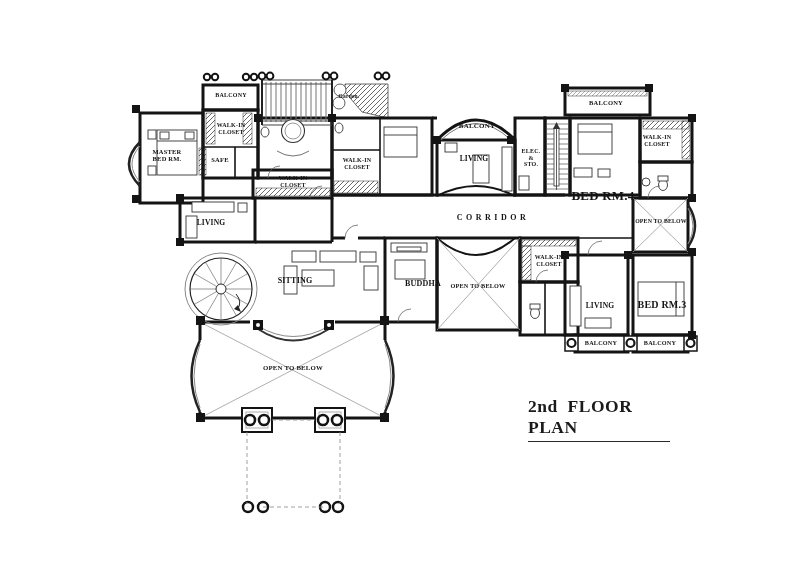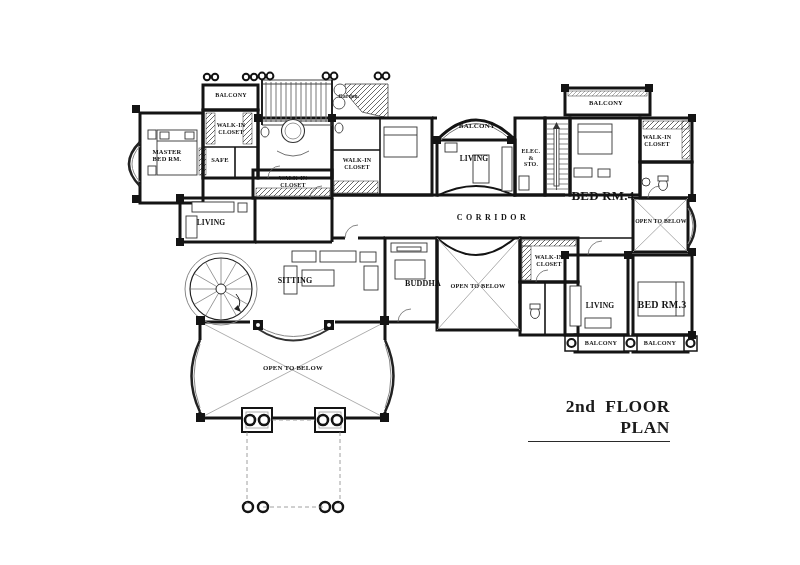--- a/index.html
+++ b/index.html
@@ -1,21 +1,21 @@
 <!DOCTYPE html>
 <html><head>
 <meta charset="utf-8">
 <style>
   html,body{margin:0;padding:0;background:#fff;}
   .canvas{position:relative;width:800px;height:565px;background:#fff;overflow:hidden;
           font-family:"Liberation Serif","DejaVu Serif",serif;}
   svg{position:absolute;left:0;top:0;}
   .lbl{position:absolute;transform:translate(-50%,-50%);white-space:pre-line;text-align:center;
        font-weight:bold;color:#141414;line-height:1.12;letter-spacing:0.2px;}
-  .title{position:absolute;left:528px;top:396px;width:142px;text-align:right;
+  .title{position:absolute;left:528px;top:396px;width:142px;text-align:left;
          font-size:17.5px;font-weight:bold;color:#1a1a1a;word-spacing:5px;letter-spacing:0.5px;
          border-bottom:1.5px solid #2a2a2a;padding-bottom:3px;}
 </style>
 </head>
 <body>
 
 <div class="canvas">
 
 <svg width="800" height="565" viewBox="0 0 800 565">
   <defs>

